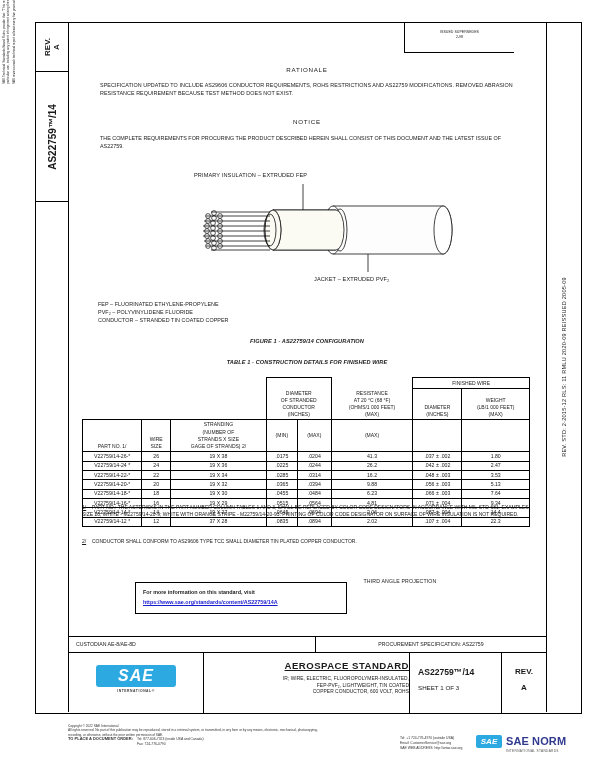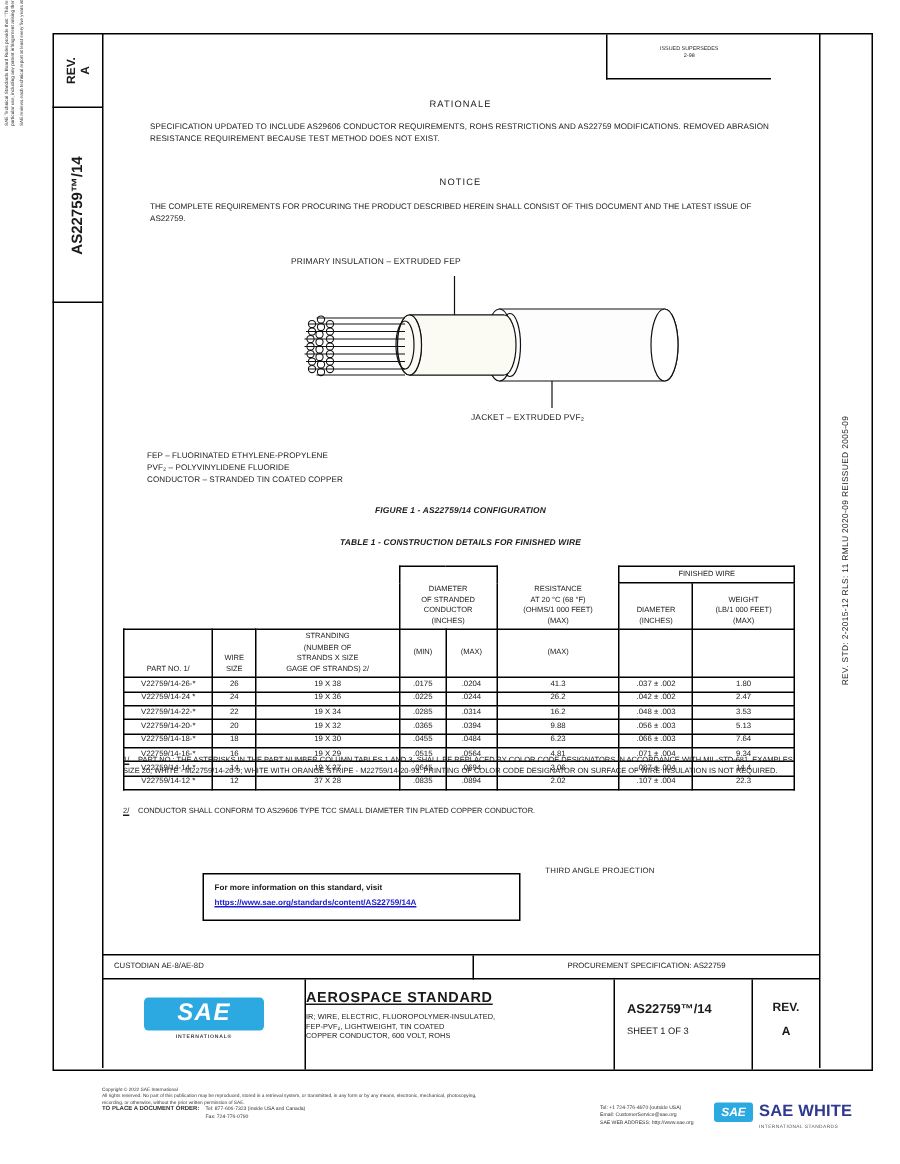--- a/index.html
+++ b/index.html
@@ -96,21 +96,21 @@
   .tb{position:absolute;left:68px;top:636px;width:478px;height:76px;border-top:1px solid #000;box-sizing:border-box;}
   .tb-row1{position:absolute;left:0;top:0;width:478px;height:16px;border-bottom:1px solid #000;box-sizing:border-box;}
   .tb-cust{position:absolute;left:0;top:0;width:248px;height:16px;border-right:1px solid #000;box-sizing:border-box;font-size:5.2px;padding:4px 0 0 8px;}
   .tb-proc{position:absolute;left:248px;top:0;width:230px;height:16px;box-sizing:border-box;font-size:5.2px;text-align:center;padding-top:4px;}
   .tb-row2{position:absolute;left:0;top:16px;width:478px;height:60px;}
   .tb-logo{position:absolute;left:0;top:0;width:136px;height:60px;border-right:1px solid #000;box-sizing:border-box;}
   .sae-logo{position:absolute;left:28px;top:12px;width:80px;height:22px;background:#2ca9e1;
      border-radius:3px;color:#fff;font-size:16px;font-weight:bold;letter-spacing:.06em;
      text-align:center;line-height:22px;font-style:italic;}
   .sae-sub{position:absolute;left:28px;top:36px;width:80px;text-align:center;font-size:3.4px;letter-spacing:.16em;color:#3a3a3a;font-weight:bold;}
-  .tb-title{position:absolute;left:136px;top:0;width:206px;height:60px;border-right:1px solid #000;box-sizing:border-box;text-align:left;}
+  .tb-title{position:absolute;left:136px;top:0;width:206px;height:60px;border-right:1px solid #000;box-sizing:border-box;text-align:right;}
   .tb-title .big{margin-top:7px;font-size:9.6px;font-weight:bold;letter-spacing:.05em;text-decoration:underline;}
   .tb-title .sml{margin-top:5px;font-size:4.9px;line-height:6.6px;letter-spacing:.01em;}
   .tb-num{position:absolute;left:342px;top:0;width:92px;height:60px;border-right:1px solid #000;box-sizing:border-box;padding-left:8px;}
   .tb-num .n1{margin-top:14px;font-size:8.6px;font-weight:bold;}
   .tb-num .n2{margin-top:7px;font-size:6.2px;}
   .tb-rev{position:absolute;left:434px;top:0;width:44px;height:60px;box-sizing:border-box;text-align:center;}
   .tb-rev .r1{margin-top:14px;font-size:8px;font-weight:bold;}
   .tb-rev .r2{margin-top:7px;font-size:8px;font-weight:bold;}
 
   
@@ -411,17 +411,17 @@
       </table>
   </div>
   <div class="copyR">
     <div>Tel:  +1 724-776-4970 (outside USA)</div>
     <div>Email: CustomerService@sae.org</div>
     <div>SAE WEB ADDRESS:   http://www.sae.org</div>
   </div>
 
   <div class="norm">
     <div class="badge">SAE</div>
-    <div class="txt">SAE WHITE</div>
+    <div class="txt">SAE NORM</div>
     <div class="sub">INTERNATIONAL STANDARDS</div>
   </div>
 
 </div>
 
 </body></html>

